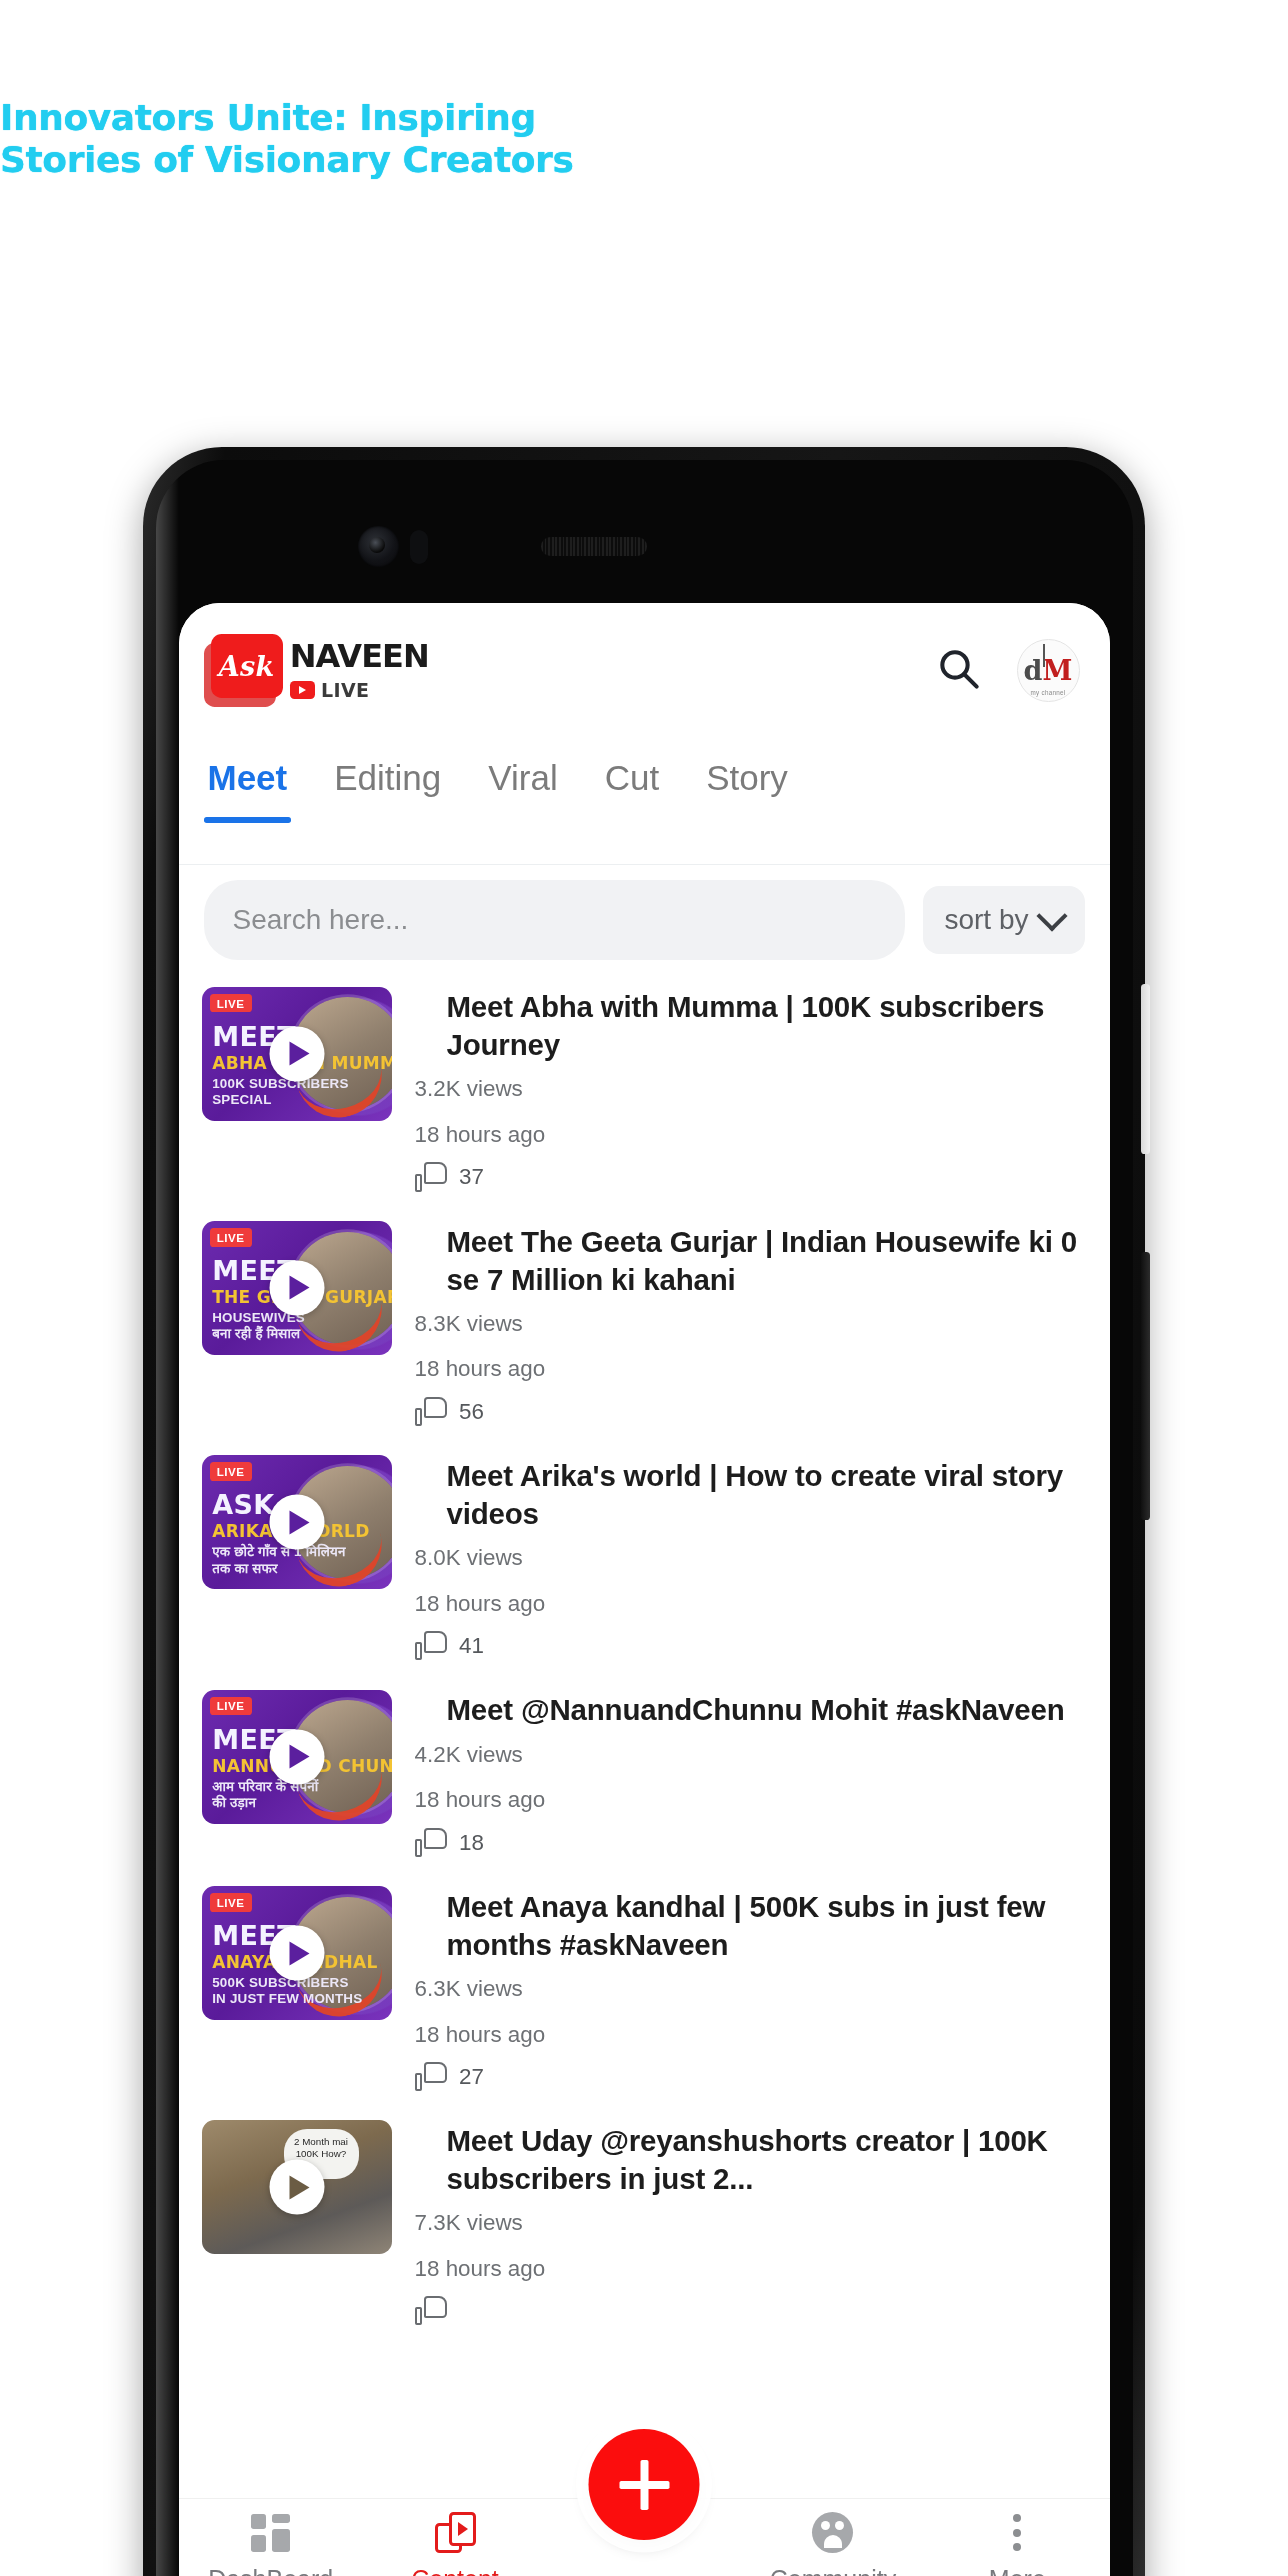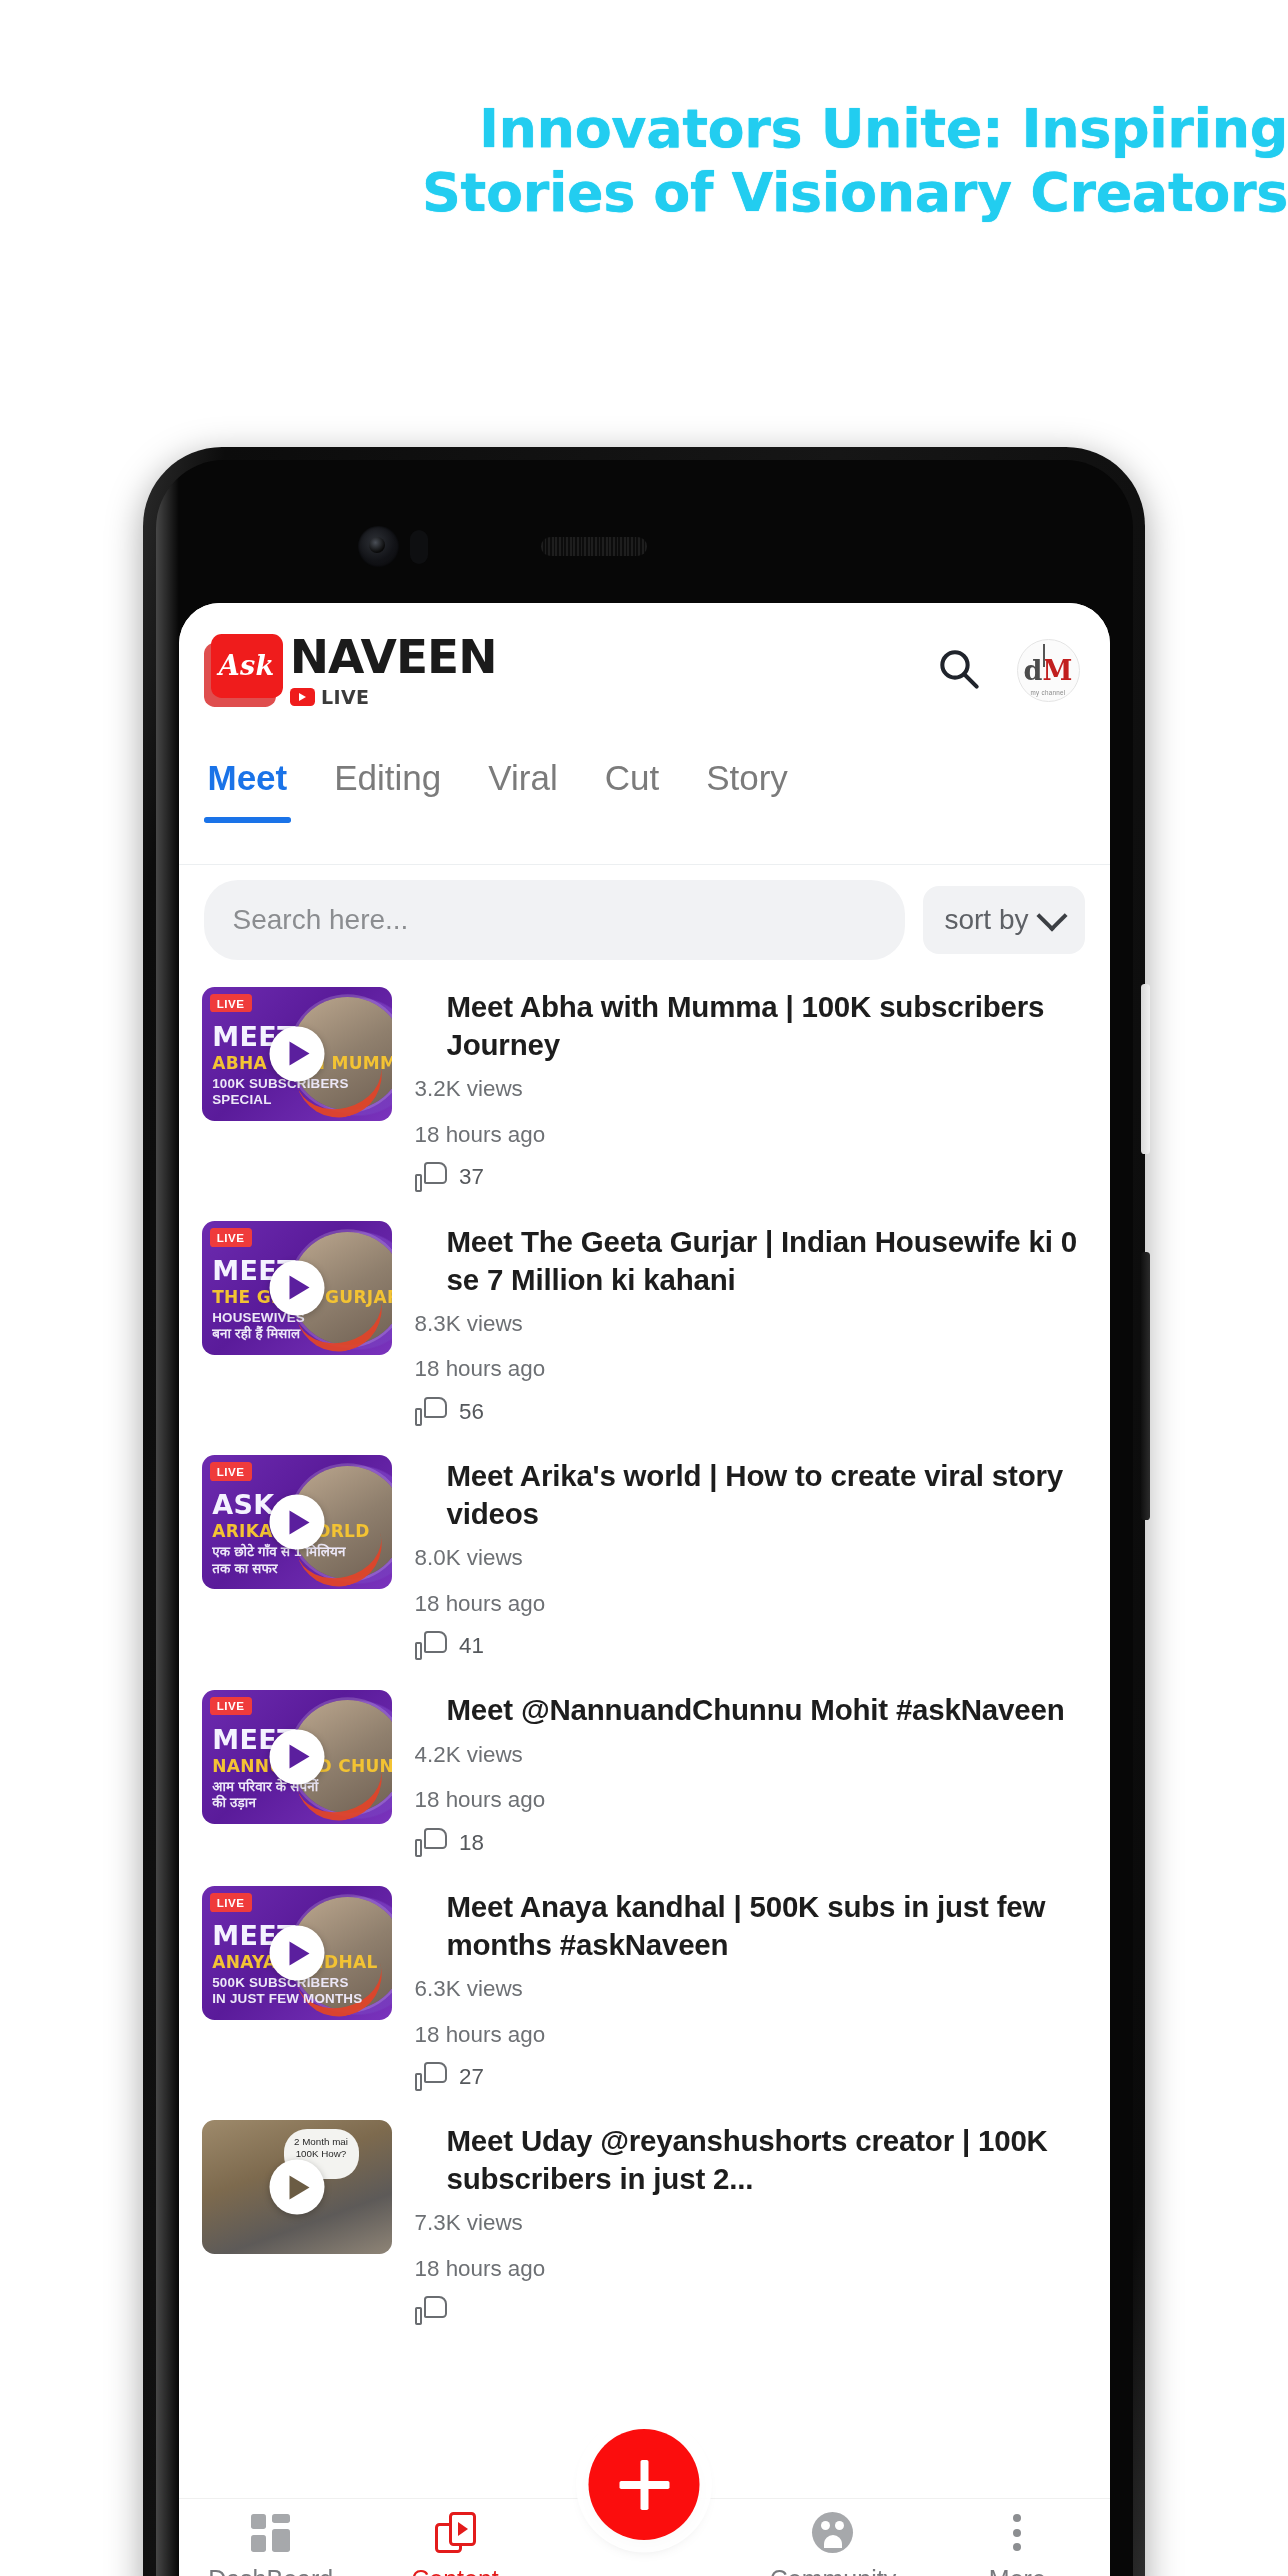--- a/index.html
+++ b/index.html
@@ -7,24 +7,24 @@
     width:1288px;height:2576px;
     background:#ffffff;
     font-family:"Liberation Sans", sans-serif;
     overflow:hidden;
     position:relative;
   }
 
   
   .promo{
     position:absolute;top:97px;left:0;width:1288px;
-    text-align:right;
+    text-align:left;
     font-family:"DejaVu Sans", sans-serif;
     font-weight:bold;
-    font-size:54px;
+    font-size:36px;
     line-height:1.18;
     letter-spacing:-0.4px;
     color:#22cdf0;
     text-shadow:0 0 0.9px #22cdf0;
   }
   .promo .l2{display:block;}
 
   
   .phone{
     position:absolute;
@@ -96,21 +96,21 @@
     position:absolute;left:7.2px;top:0;width:72px;height:64px;border-radius:10.7px;
     background:#ef1c1c;
     display:flex;align-items:center;justify-content:center;
   }
   .logo-card .c-front span{
     color:#fff;font-family:"DejaVu Serif",serif;font-style:italic;font-weight:bold;
     font-size:27px;letter-spacing:0.4px;
   }
   .logo-text{display:flex;flex-direction:column;justify-content:center;margin-left:5.4px;}
   .logo-name{
-    font-family:"DejaVu Sans",sans-serif;font-weight:bold;font-size:47px;
+    font-family:"DejaVu Sans",sans-serif;font-weight:bold;font-size:32px;
     color:#1b1b1b;letter-spacing:-0.9px;line-height:1;
   }
   .logo-live{display:flex;align-items:center;gap:6.3px;margin-top:6.3px;}
   .yt-chip{
     width:25px;height:18px;border-radius:4.5px;background:#ef1c1c;
     display:flex;align-items:center;justify-content:center;
   }
   .yt-chip i{
     display:block;width:0;height:0;border-left:7.2px solid #fff;
     border-top:4.5px solid transparent;border-bottom:4.5px solid transparent;

